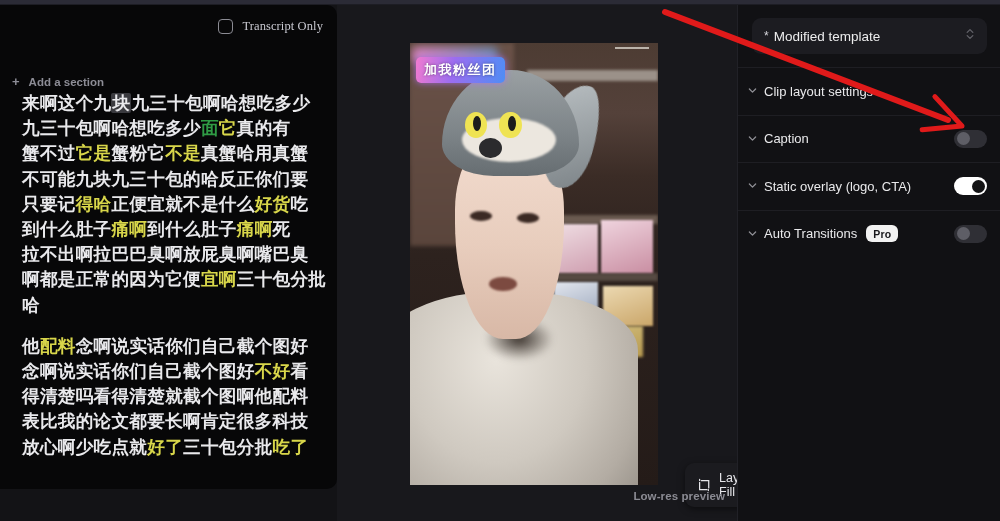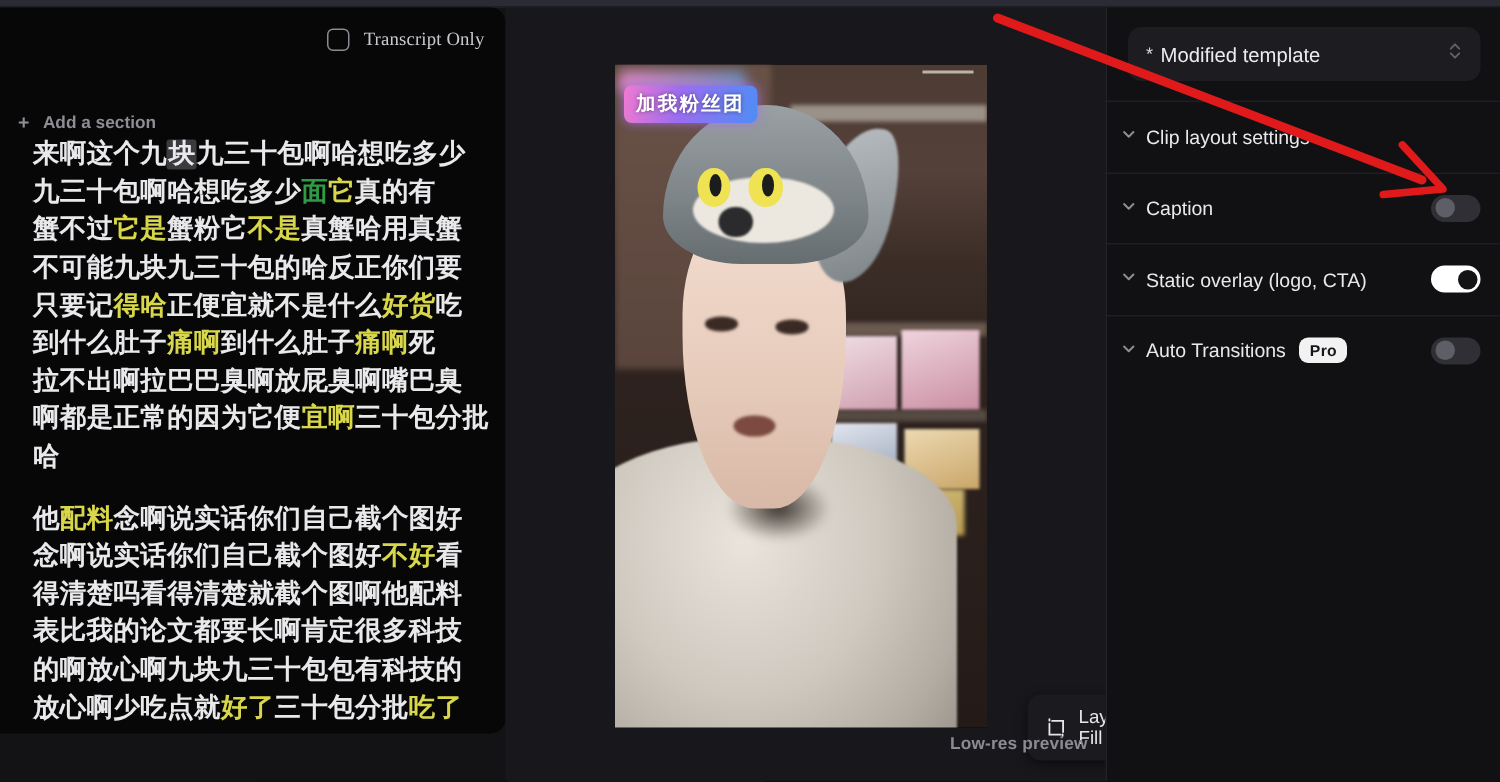--- a/index.html
+++ b/index.html
@@ -273,21 +273,20 @@
           <div class="line"><span>到什么肚子</span><span class="hl-y">痛啊</span><span>到什么肚子</span><span class="hl-y">痛啊</span><span>死</span></div>
           <div class="line"><span>拉不出啊拉巴巴臭啊放屁臭啊嘴巴臭</span></div>
           <div class="line"><span>啊都是正常的因为它便</span><span class="hl-y">宜啊</span><span>三十包分批</span></div>
           <div class="line"><span>哈</span></div>
         </div>
         <div class="para">
           <div class="line"><span>他</span><span class="hl-y">配料</span><span>念啊说实话你们自己截个图好</span></div>
           <div class="line"><span>念啊说实话你们自己截个图好</span><span class="hl-y">不好</span><span>看</span></div>
           <div class="line"><span>得清楚吗看得清楚就截个图啊他配料</span></div>
           <div class="line"><span>表比我的论文都要长啊肯定很多科技</span></div>
-          <div class="line"><span>的啊放心啊九块九三十包包有科技的</span></div>
           <div class="line"><span>放心啊少吃点就</span><span class="hl-y">好了</span><span>三十包分批</span><span class="hl-y">吃了</span></div>
         </div>
       </div>
   </div>
 
   <div class="stage">
 
     <div class="video-frame">
       <div class="v-bg"></div>
       <div class="v-wall-left"></div>

